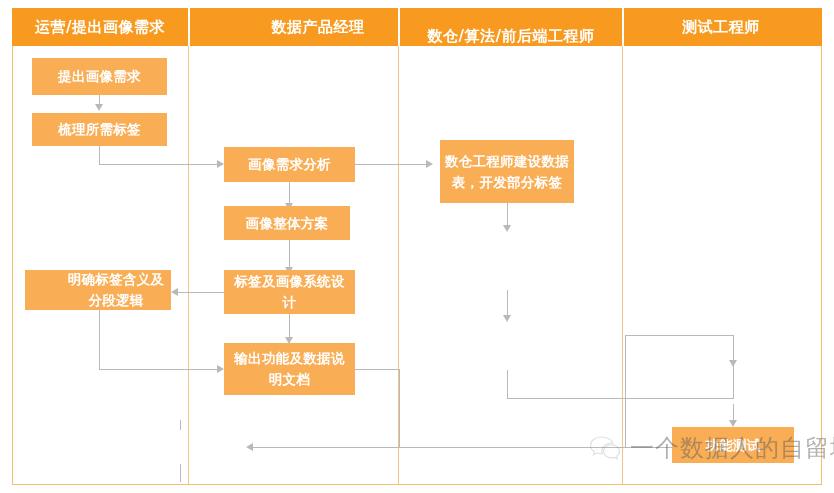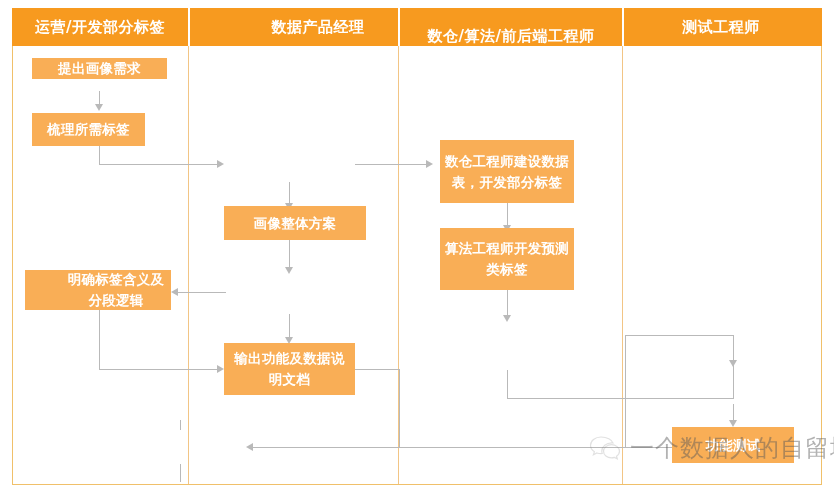--- a/index.html
+++ b/index.html
@@ -102,21 +102,21 @@
   <div class="lane-sep" style="left:188px;top:46px;height:438px;"></div>
   <div class="lane-sep" style="left:398px;top:46px;height:438px;"></div>
   <div class="lane-sep" style="left:622px;top:46px;height:438px;"></div>
 
   <div class="header-band"></div>
   <div class="hdr-div" style="left:188px;"></div>
   <div class="hdr-div" style="left:398px;"></div>
   <div class="hdr-div" style="left:622px;"></div>
 
   <div class="hdr-cell" style="left:12px;width:176px;">
-    <span>运营/开发部分标签</span>
+    <span>运营/提出画像需求</span>
   </div>
   <div class="hdr-cell" style="left:190px;width:208px;padding-left:24px;">
     <span>数据产品经理</span>
   </div>
   <div class="hdr-cell" style="left:400px;width:222px;align-items:flex-end;">
     <span>数仓/算法/前后端工程师</span>
   </div>
   <div class="hdr-cell" style="left:624px;width:194px;">
     <span>测试工程师</span>
   </div>
@@ -165,41 +165,44 @@
   <div class="seg h" style="left:625px;top:335px;width:109px;"></div>
   <div class="seg v" style="left:625px;top:335px;height:112px;"></div>
   <div class="arw down" style="left:728.5px;top:360px;"></div>
 
   <div class="seg v" style="left:733px;top:404px;height:18px;"></div>
   <div class="arw down" style="left:728.5px;top:420px;"></div>
 
   <div class="seg v" style="left:180px;top:420px;height:10px;"></div>
   <div class="seg v" style="left:180px;top:464px;height:18px;"></div>
 
-  <div class="node" style="left:32px;top:58px;width:135px;height:21px;">
+  <div class="node" style="left:32px;top:58px;width:135px;height:37px;">
     <span>提出画像需求</span>
   </div>
 
-  <div class="node" style="left:32px;top:113px;width:113px;height:33px;">
+  <div class="node" style="left:32px;top:113px;width:135px;height:33px;">
     <span>梳理所需标签</span>
   </div>
 
-
-  <div class="node" style="left:224px;top:206px;width:142px;height:34px;justify-content:flex-end;">
+  <div class="node" style="left:224px;top:147px;width:131px;height:35px;">
+    <span>画像需求分析</span>
+  </div>
+
+  <div class="node" style="left:224px;top:206px;width:126px;height:34px;justify-content:flex-end;">
     <span>画像整体方案</span>
   </div>
 
   <div class="node" style="left:440px;top:140px;width:134px;height:63px;">
     <span>数仓工程师建设数据表，开发部分标签</span>
   </div>
 
-  <div class="node" style="left:440px;top:228px;width:134px;height:62px;">
-    <span>算法工程师开发预测类标签</span>
-  </div>
-
+
+  <div class="node" style="left:224px;top:270px;width:131px;height:44px;">
+    <span>标签及画像系统设计</span>
+  </div>
 
   <div class="node" style="left:25px;top:270px;width:146px;height:40px;padding-left:40px;">
     <span>明确标签含义及分段逻辑</span>
   </div>
 
 
   <div class="node" style="left:224px;top:343px;width:131px;height:52px;">
     <span>输出功能及数据说明文档</span>
   </div>
 

